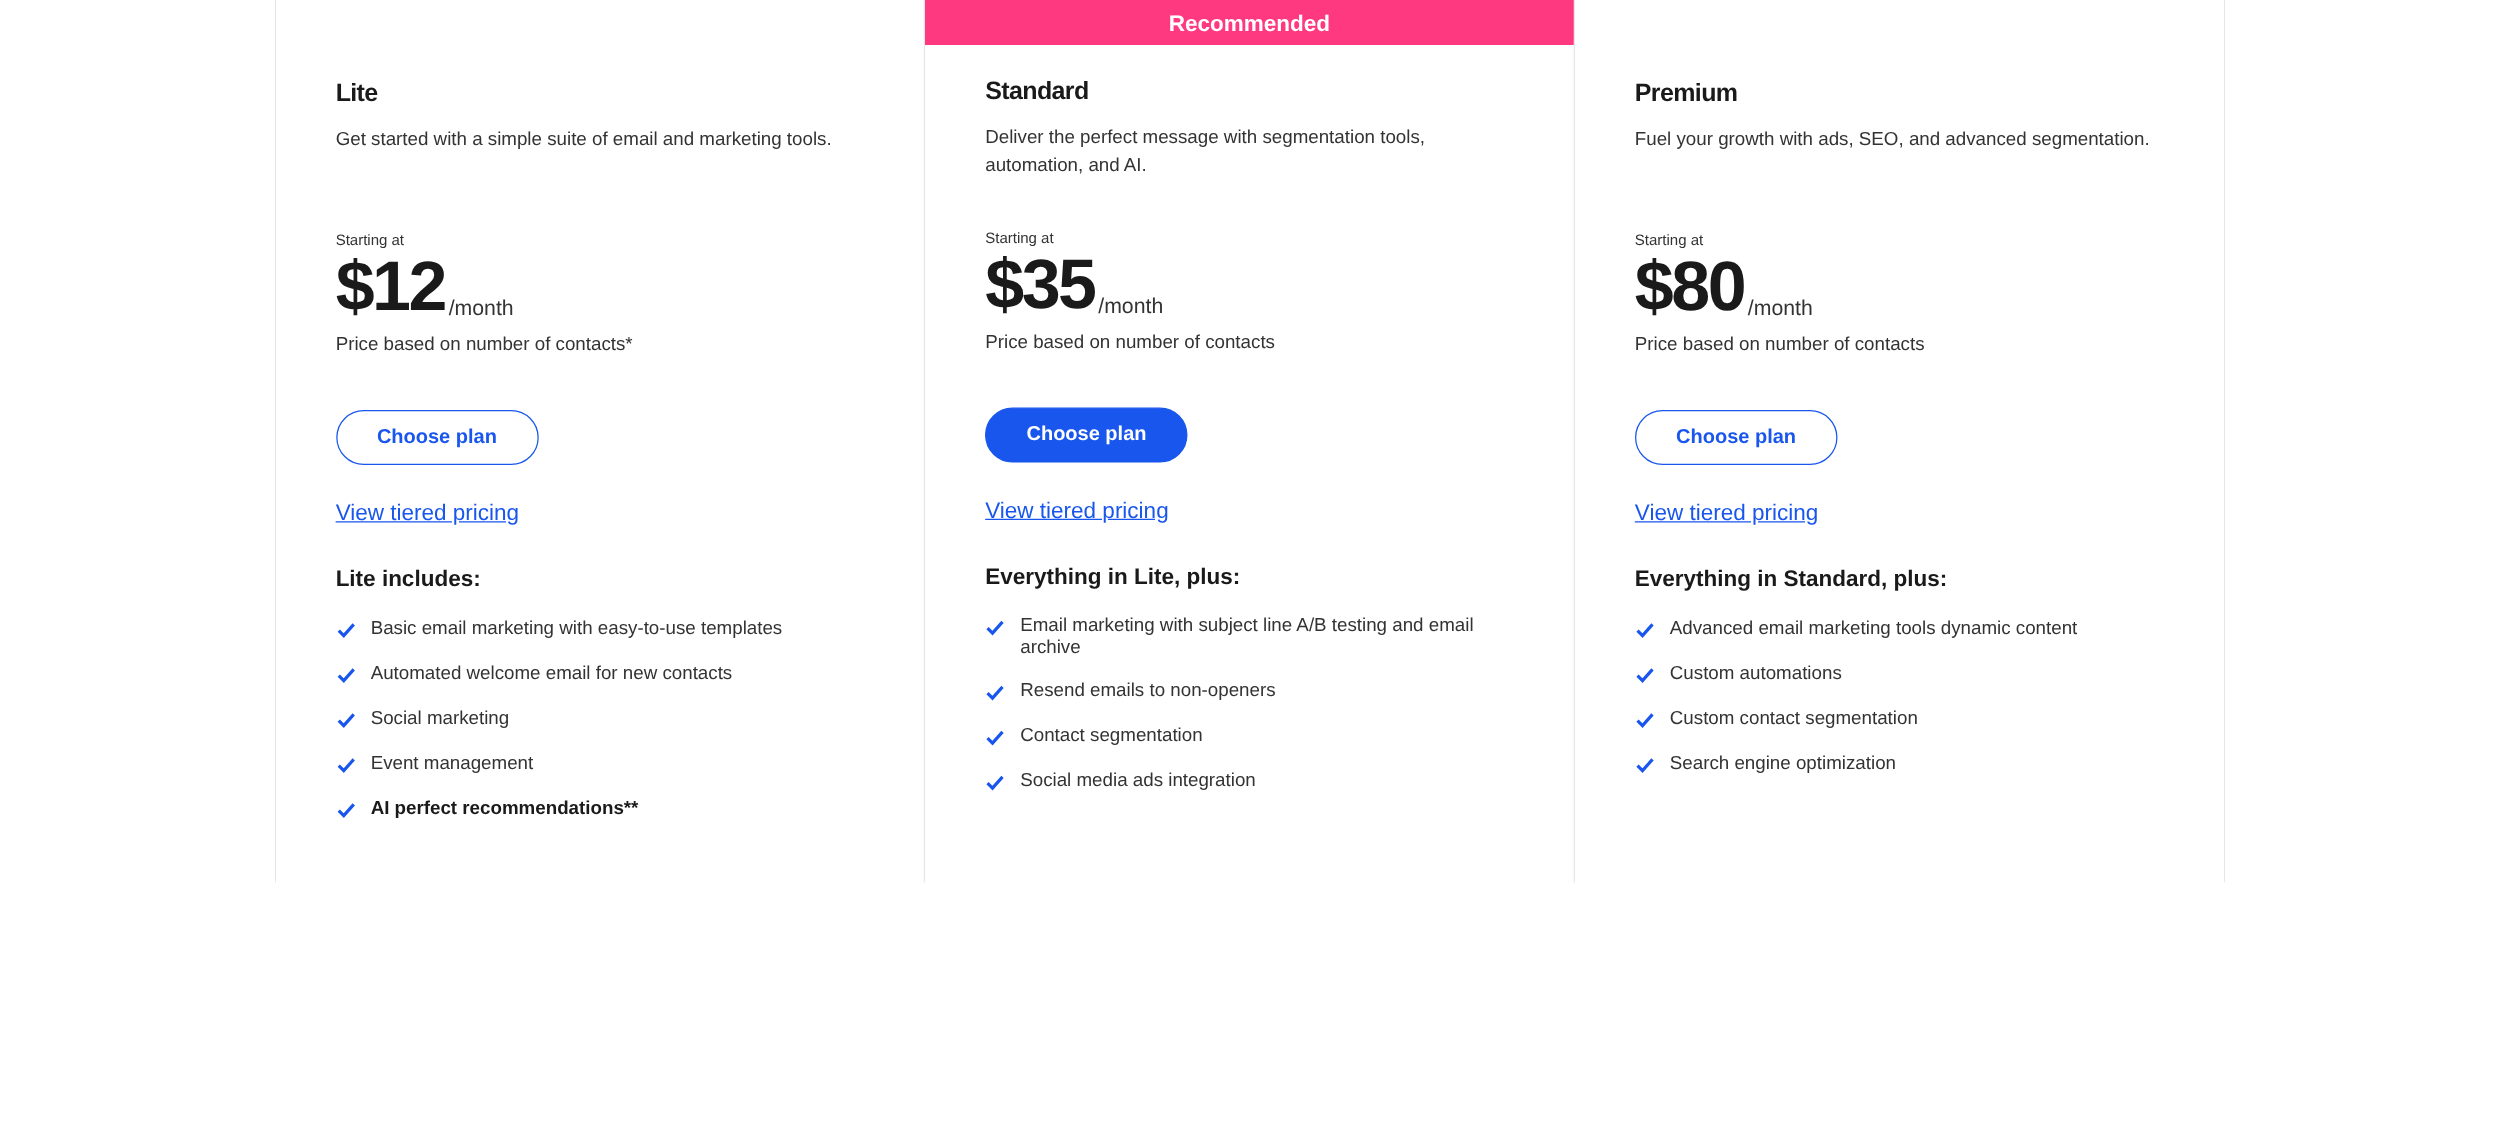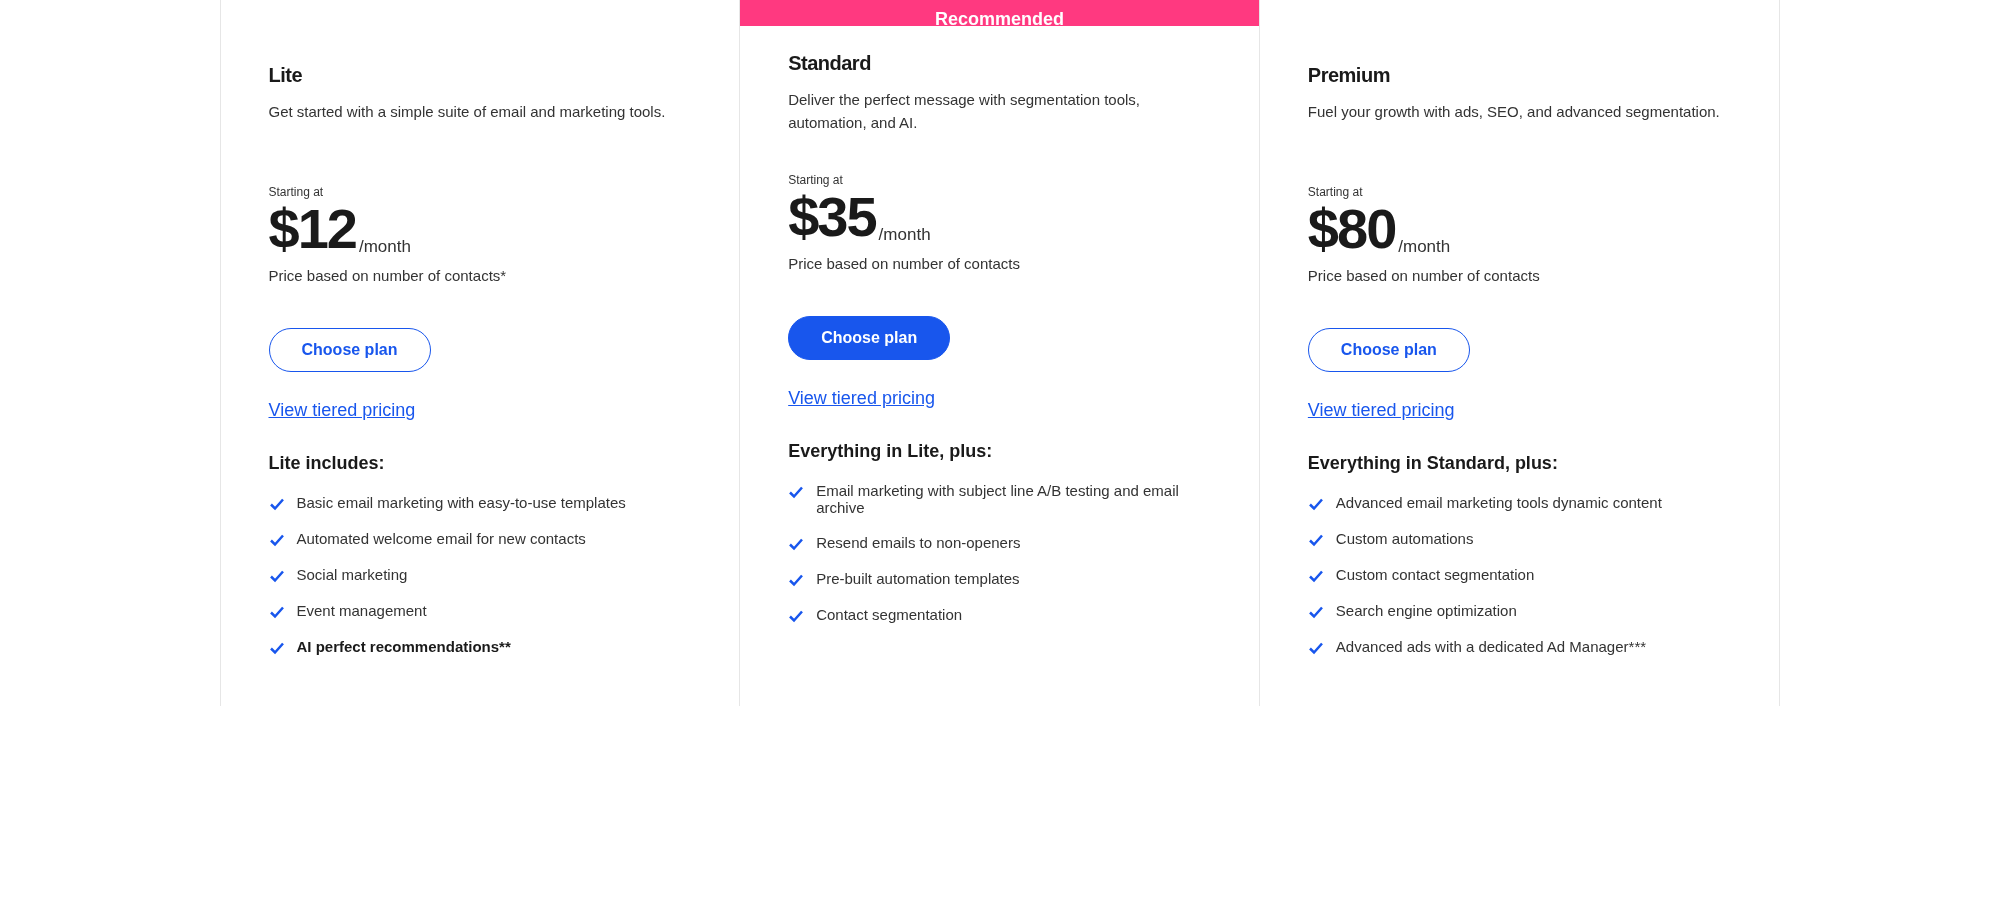--- a/index.html
+++ b/index.html
@@ -23,21 +23,21 @@
     background: #fff;
   }
   .plan-card:last-child { border-right: none; }
   .recommended-banner {
     background: #ff3980;
     color: #fff;
     text-align: center;
     font-weight: 700;
     font-size: 18px;
     padding: 8px 0;
-    height: 26px;
+    height: 36px;
     line-height: 22px;
   }
   .banner-placeholder { height: 38px; }
   .plan-body { padding: 26px 48px 32px 48px; }
   .plan-title {
     font-size: 20px;
     font-weight: 800;
     letter-spacing: -0.5px;
     margin-bottom: 14px;
   }
@@ -199,27 +199,27 @@
         <li class="feature-item">
           <svg class="check-icon" viewBox="0 0 16 16">
               <polyline points="2,8.5 6,12.5 14,3.5"></polyline>
             </svg>
           <span class="feature-text">Resend emails to non-openers</span>
         </li>
         <li class="feature-item">
           <svg class="check-icon" viewBox="0 0 16 16">
               <polyline points="2,8.5 6,12.5 14,3.5"></polyline>
             </svg>
-          <span class="feature-text">Pre-built automation templates</span>
-        </li>
-        <li class="feature-item">
-          <svg class="check-icon" viewBox="0 0 16 16">
-              <polyline points="2,8.5 6,12.5 14,3.5"></polyline>
-            </svg>
           <span class="feature-text">Contact segmentation</span>
+        </li>
+        <li class="feature-item">
+          <svg class="check-icon" viewBox="0 0 16 16">
+              <polyline points="2,8.5 6,12.5 14,3.5"></polyline>
+            </svg>
+          <span class="feature-text">Social media ads integration</span>
         </li>
       </ul>
     </div>
   </div>
 
   <div class="plan-card">
     <div class="banner-placeholder"></div>
     <div class="plan-body">
       <h2 class="plan-title">Premium</h2>
       <p class="plan-desc">Fuel your growth with ads, SEO, and advanced segmentation.</p>
@@ -250,23 +250,17 @@
               <polyline points="2,8.5 6,12.5 14,3.5"></polyline>
             </svg>
           <span class="feature-text">Custom contact segmentation</span>
         </li>
         <li class="feature-item">
           <svg class="check-icon" viewBox="0 0 16 16">
               <polyline points="2,8.5 6,12.5 14,3.5"></polyline>
             </svg>
           <span class="feature-text">Search engine optimization</span>
         </li>
-        <li class="feature-item">
-          <svg class="check-icon" viewBox="0 0 16 16">
-              <polyline points="2,8.5 6,12.5 14,3.5"></polyline>
-            </svg>
-          <span class="feature-text">Advanced ads with a dedicated Ad Manager***</span>
-        </li>
       </ul>
     </div>
   </div>
 
 </div>
 
 </body></html>

